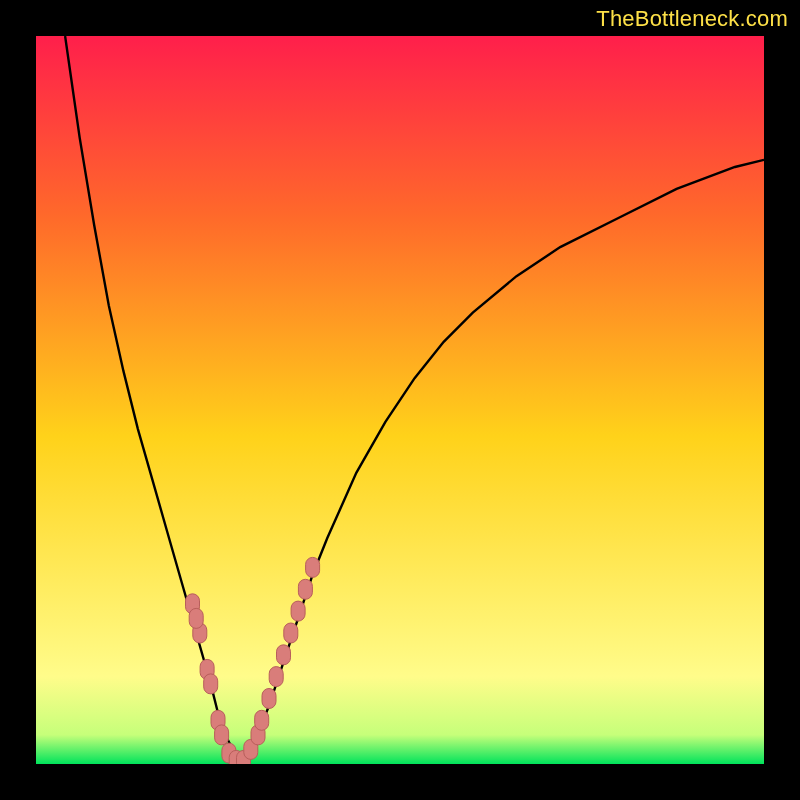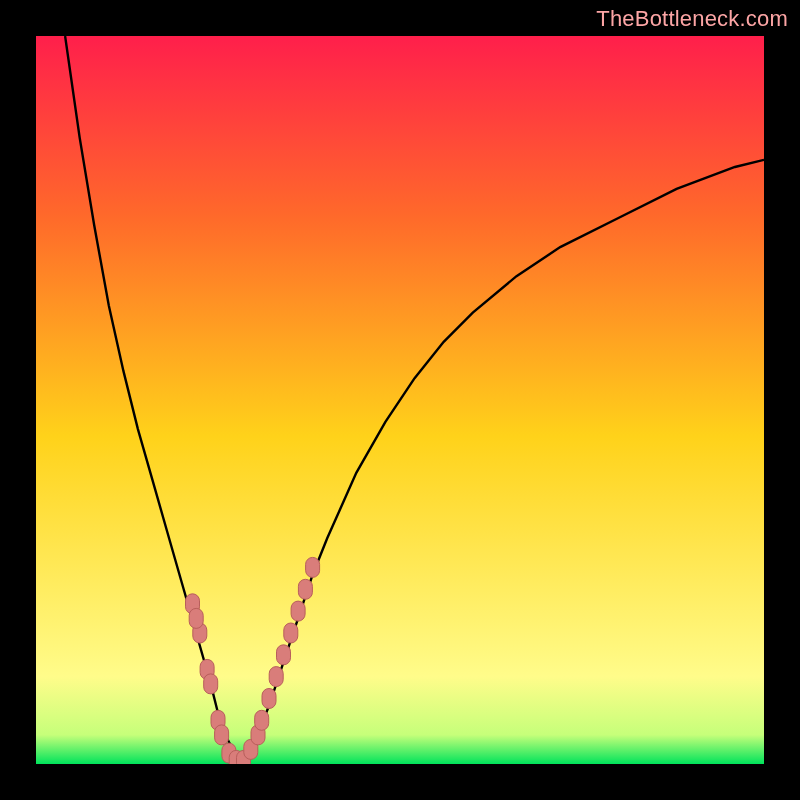--- a/index.html
+++ b/index.html
@@ -29,21 +29,21 @@
   }
   .plot svg {
     display: block;
     width: 728px;
     height: 728px;
   }
   .watermark {
     position: absolute;
     top: 6px;
     right: 12px;
-    color: #fca5a5;
+    color: #fde047;
     font-size: 22px;
     font-weight: 500;
     letter-spacing: 0.2px;
     user-select: none;
   }
 </style>
 </head>
 <body>
 
 <div class="frame">

